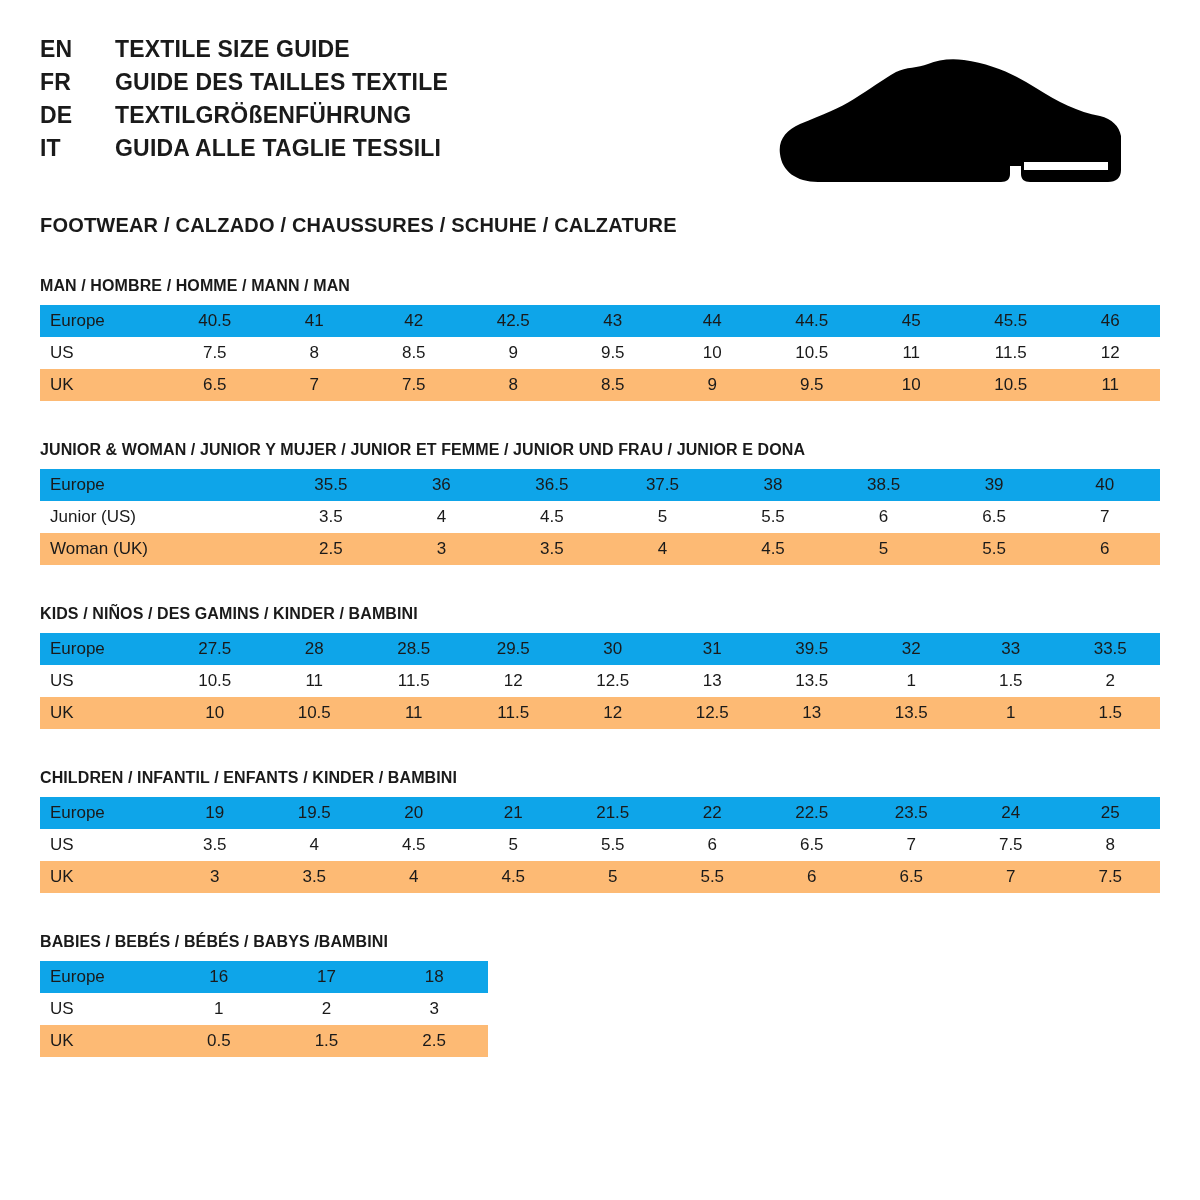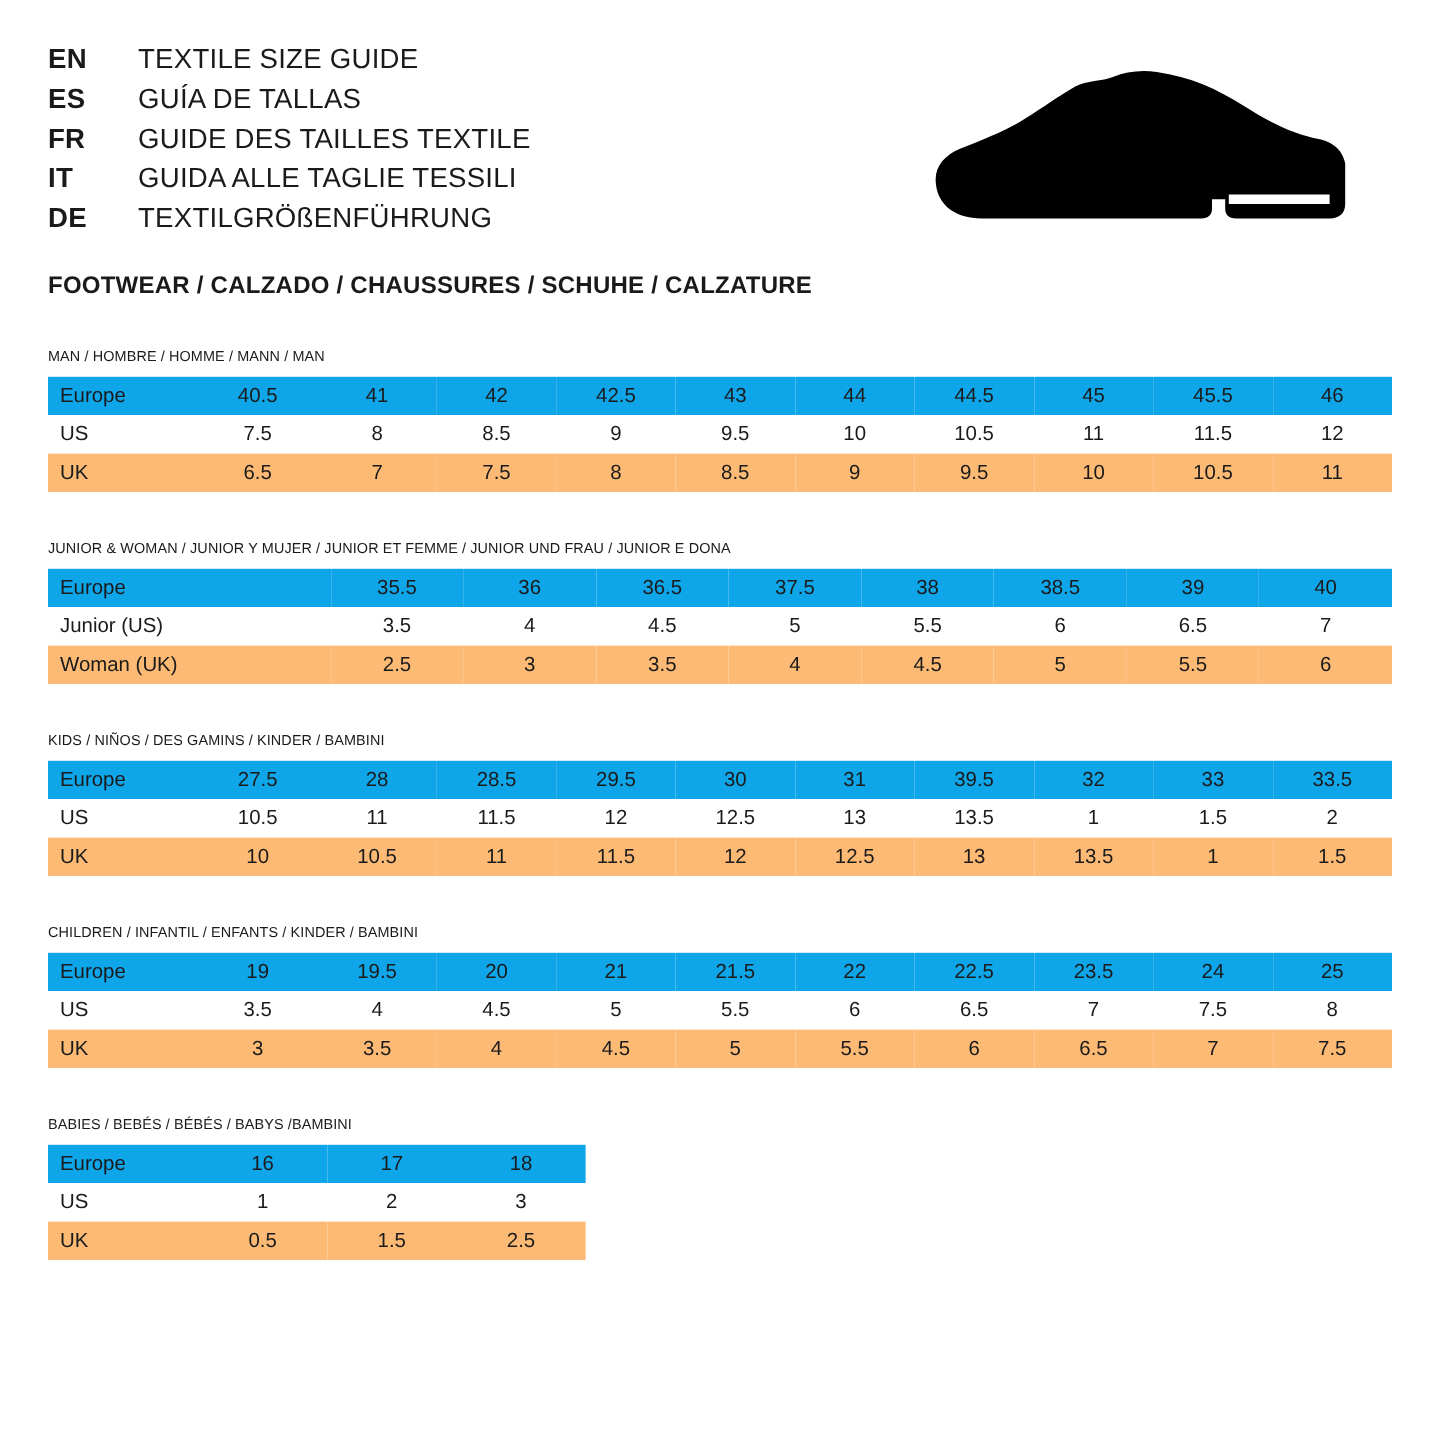--- a/index.html
+++ b/index.html
@@ -38,21 +38,21 @@
     height: 33px;
   }
   .lang-code {
     width: 75px;
     font-size: 23px;
     font-weight: bold;
     letter-spacing: 0.2px;
   }
   .lang-title {
     font-size: 23px;
-    font-weight: normal;
+    font-weight: bold;
     letter-spacing: 0.2px;
   }
   .shoe-wrap {
     width: 380px;
     margin-right: 20px;
     margin-top: 28px;
     display: flex;
     justify-content: center;
   }
 
@@ -61,22 +61,22 @@
     font-size: 20px;
     font-weight: bold;
     letter-spacing: 0.2px;
   }
 
   
   .section {
     margin-top: 40px;
   }
   .section-title {
-    font-size: 12px;
-    font-weight: normal;
+    font-size: 16px;
+    font-weight: bold;
     letter-spacing: 0.1px;
     margin-bottom: 10px;
   }
   table.size-table {
     border-collapse: collapse;
     table-layout: fixed;
     font-size: 17px;
   }
   table.size-table.full {
     width: 1120px;
@@ -108,34 +108,30 @@
 
 <div class="page">
 
   <div class="header">
     <div class="lang-list">
       <div class="lang-row">
         <div class="lang-code">EN</div>
         <div class="lang-title">TEXTILE SIZE GUIDE</div>
       </div>
       <div class="lang-row">
-        <div class="lang-code">ES</div>
-        <div class="lang-title">GUÍA DE TALLAS</div>
-      </div>
-      <div class="lang-row">
         <div class="lang-code">FR</div>
         <div class="lang-title">GUIDE DES TAILLES TEXTILE</div>
       </div>
       <div class="lang-row">
+        <div class="lang-code">DE</div>
+        <div class="lang-title">TEXTILGRÖßENFÜHRUNG</div>
+      </div>
+      <div class="lang-row">
         <div class="lang-code">IT</div>
         <div class="lang-title">GUIDA ALLE TAGLIE TESSILI</div>
-      </div>
-      <div class="lang-row">
-        <div class="lang-code">DE</div>
-        <div class="lang-title">TEXTILGRÖßENFÜHRUNG</div>
       </div>
     </div>
 
     <div class="shoe-wrap">
       <svg width="345" height="130" viewBox="0 0 345 130" aria-hidden="true">
         <path fill="#000000" d="M150 6 C160 2 172 0 186 2 C214 6 236 16 258 30 C280 44 300 54 322 58 C334 61 341 68 343 78 L343 112 C343 120 338 124 330 124 L252 124 C246 124 243 121 243 116 L243 108 L232 108 L232 116 C232 121 229 124 223 124 L40 124 C18 124 4 113 2 96 C0 82 8 72 22 66 C44 57 62 50 76 41 C92 31 104 22 118 14 C128 9 140 10 150 6 Z"></path>
         <path fill="#ffffff" d="M246 104 L330 104 L330 112 L246 112 Z"></path>
       </svg>
     </div>
   </div>

